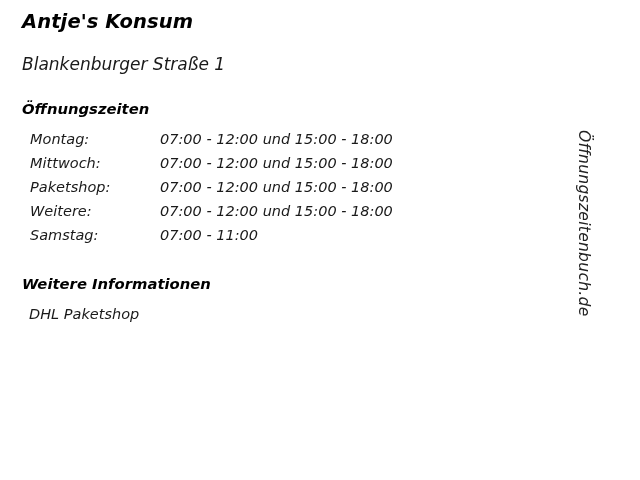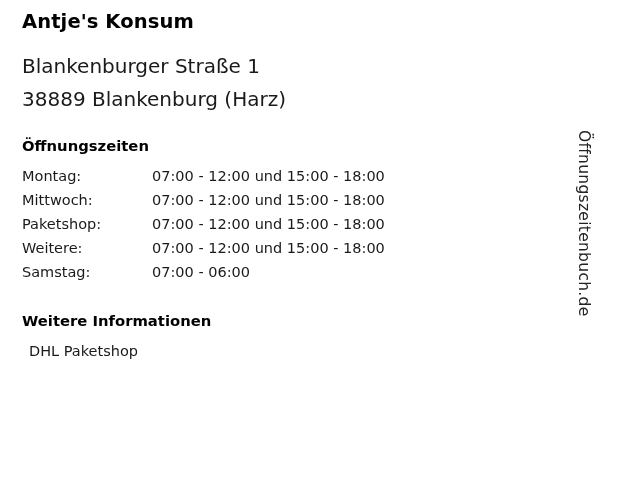--- a/index.html
+++ b/index.html
@@ -14,49 +14,50 @@
     color: #1a1a1a;
     overflow: hidden;
     position: relative;
   }
   .page {
     position: absolute;
     left: 0;
     top: 0;
     width: 601px;
     height: 480px;
+    font-style: italic;
   }
   .content {
     position: absolute;
     left: 22px;
     top: 10px;
     width: 560px;
   }
   .business-title {
     font-size: 19.5px;
     font-weight: bold;
     color: #000000;
     margin: 0 0 20px 0;
     letter-spacing: 0.1px;
   }
   .address-line {
-    font-size: 20px;
+    font-size: 17px;
     color: #1a1a1a;
     margin: 0 0 6px 0;
     line-height: 1.35;
   }
   .section-heading {
     font-size: 14.8px;
     font-weight: bold;
     color: #000000;
     margin: 24px 0 14px 0;
   }
   .hours-table {
     border-collapse: collapse;
-    margin: 0;
+    margin: 8px;
     padding: 0;
   }
   .hours-table td {
     font-size: 14.5px;
     color: #1a1a1a;
     padding: 0 0 8px 0;
     vertical-align: top;
     white-space: nowrap;
   }
   .hours-table td.day {
@@ -86,21 +87,20 @@
 </head>
 <body>
 
 <div class="page">
 
   <div class="content">
 
     <h1 class="business-title">Antje's Konsum</h1>
 
     <p class="address-line">Blankenburger Straße 1</p>
-    <p class="address-line">38889 Blankenburg (Harz)</p>
 
     <h2 class="section-heading">Öffnungszeiten</h2>
 
     <table class="hours-table">
       <tbody>
         <tr>
           <td class="day">Montag:</td>
           <td class="time">07:00 - 12:00 und 15:00 - 18:00</td>
         </tr>
         <tr>
@@ -110,21 +110,21 @@
         <tr>
           <td class="day">Paketshop:</td>
           <td class="time">07:00 - 12:00 und 15:00 - 18:00</td>
         </tr>
         <tr>
           <td class="day">Weitere:</td>
           <td class="time">07:00 - 12:00 und 15:00 - 18:00</td>
         </tr>
         <tr>
           <td class="day">Samstag:</td>
-          <td class="time">07:00 - 06:00</td>
+          <td class="time">07:00 - 11:00</td>
         </tr>
       </tbody>
     </table>
 
     <h2 class="section-heading">Weitere Informationen</h2>
 
     <p class="info-text">DHL Paketshop</p>
 
   </div>
 

